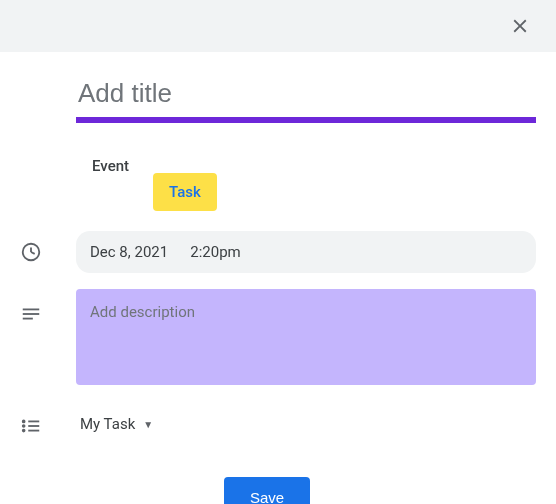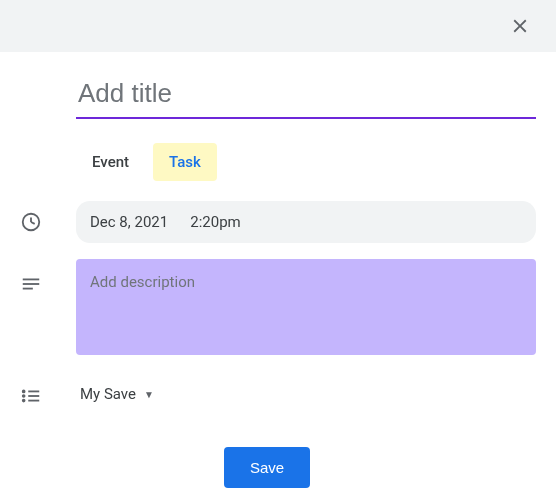--- a/index.html
+++ b/index.html
@@ -5,25 +5,25 @@
     * { box-sizing: border-box; margin: 0; padding: 0; }
     body { font-family: Roboto, Arial, sans-serif; width: 556px; height: 504px; background: #fff; color: #3c4043; }
     .header-bar { height: 52px; background: #f1f3f4; display: flex; justify-content: flex-end; align-items: center; padding-right: 16px; }
     .close-btn { width: 40px; height: 40px; display: flex; align-items: center; justify-content: center; cursor: pointer; border-radius: 50%; }
     .close-btn svg { width: 22px; height: 22px; fill: #5f6368; }
     .content { padding: 20px 20px 0 20px; }
     .row { display: flex; align-items: flex-start; margin-bottom: 16px; }
     .icon-col { width: 56px; display: flex; align-items: center; padding-top: 10px; }
     .icon-col.tight { padding-top: 14px; }
     .field-col { flex: 1; }
-    .title-input { width: 100%; border: none; border-bottom: 2px solid #6d28d9; font-size: 26px; padding: 6px 2px 8px 2px; outline: none; color: #3c4043; background: transparent; }
+    .title-input { width: 100%; border: none; border-bottom: 6px solid #6d28d9; font-size: 26px; padding: 6px 2px 8px 2px; outline: none; color: #3c4043; background: transparent; }
     .title-input::placeholder { color: #70757a; }
     .tabs { display: flex; gap: 8px; padding: 8px 0 4px 0; }
     .tab { padding: 10px 16px; font-size: 15px; font-weight: 500; color: #3c4043; cursor: pointer; border-radius: 4px; }
-    .tab.active { background: #fef9c3; color: #1a73e8; }
+    .tab.active { background: #fde047; color: #1a73e8; margin-top: 26px; }
     .datetime { background: #f1f3f4; border-radius: 14px; padding: 12px 14px; font-size: 15px; display: flex; gap: 22px; color: #3c4043; cursor: pointer; }
     .desc { width: 100%; min-height: 96px; background: #c4b5fd; border: none; border-radius: 4px; padding: 14px; font-size: 15px; font-family: inherit; resize: none; outline: none; color: #3c4043; }
     .desc::placeholder { color: #70757a; }
     .list-select { display: inline-flex; align-items: center; gap: 8px; font-size: 15px; color: #3c4043; padding: 10px 4px; cursor: pointer; }
     .caret { font-size: 10px; color: #5f6368; }
     .footer { display: flex; justify-content: center; padding: 18px 22px 16px 0; }
     .save-btn { background: #1a73e8; color: #fff; border: none; border-radius: 4px; padding: 12px 26px; font-size: 15px; font-weight: 500; cursor: pointer; }
     .ico { width: 22px; height: 22px; }
     .ico path, .ico circle, .ico line, .ico rect { stroke: #5f6368; stroke-width: 2; fill: none; }
   </style>
@@ -92,21 +92,21 @@
           <circle cx="4" cy="7" r="1" fill="#5f6368" stroke="none"></circle>
           <line x1="9" y1="7" x2="21" y2="7"></line>
           <circle cx="4" cy="12" r="1" fill="#5f6368" stroke="none"></circle>
           <line x1="9" y1="12" x2="21" y2="12"></line>
           <circle cx="4" cy="17" r="1" fill="#5f6368" stroke="none"></circle>
           <line x1="9" y1="17" x2="21" y2="17"></line>
         </svg>
     </div>
     <div class="field-col">
       <div class="list-select">
-        <span>My Save</span>
+        <span>My Task</span>
         <span class="caret">▼</span>
       </div>
     </div>
   </div>
 
 </div>
 
 <div class="footer">
   <button class="save-btn">Save</button>
 </div>

